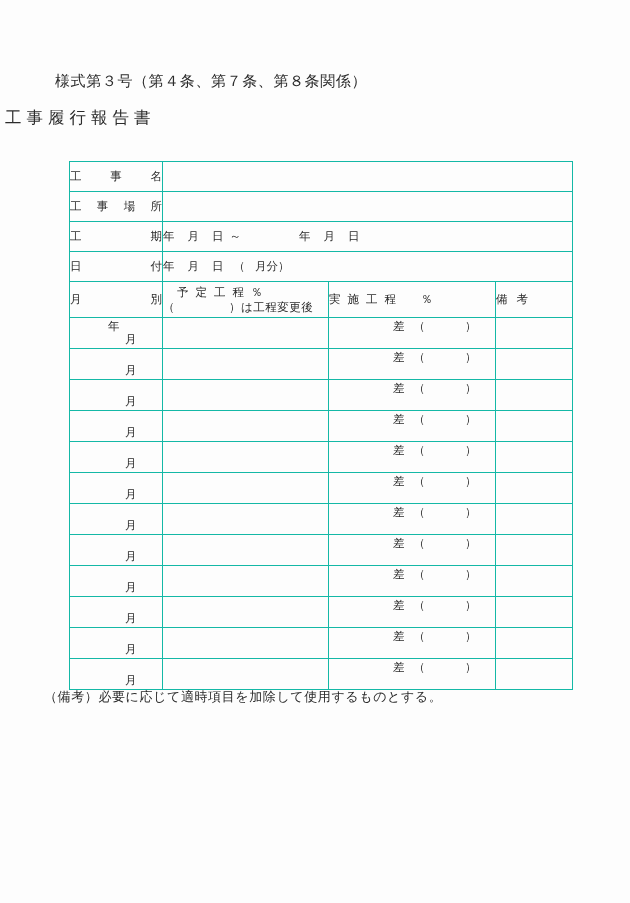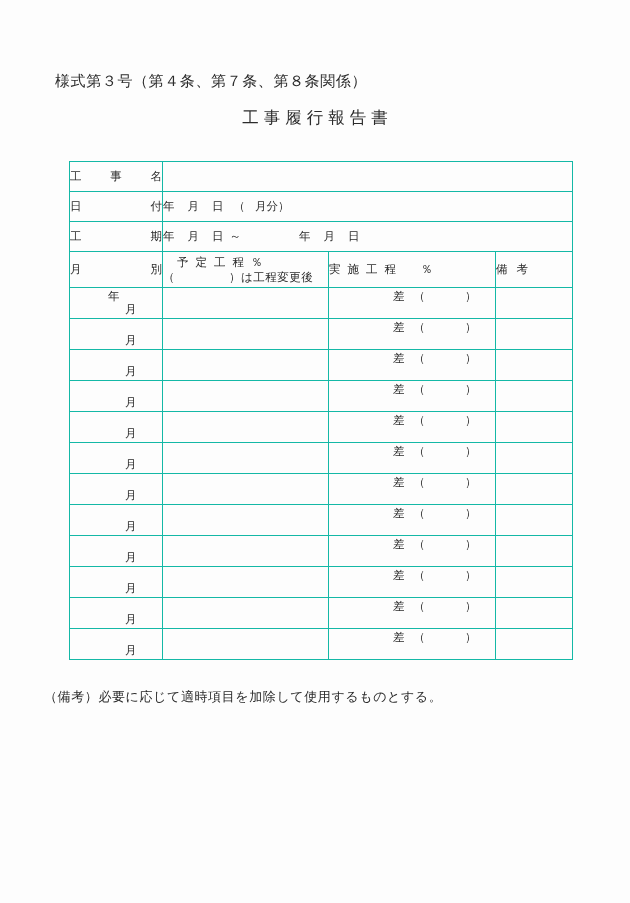--- a/index.html
+++ b/index.html
@@ -29,21 +29,20 @@
     top: 72px;
     font-size: 15px;
     letter-spacing: 0.6px;
     white-space: nowrap;
   }
   .doc-title {
     position: absolute;
     left: 0;
     right: 0;
     top: 107px;
-    text-align: center;
     font-size: 16.5px;
     letter-spacing: 5px;
     text-indent: 5px;
     white-space: nowrap;
   }
 
   
   .form-table {
     position: absolute;
     left: 69px;
@@ -204,39 +203,45 @@
     </colgroup>
     <tbody>
 
       <tr>
         <td class="lbl">
           <span>工事名</span>
         </td>
         <td colspan="3"></td>
       </tr>
 
+      <tr>
+        <td class="lbl">
+          <span>工事場所</span>
+        </td>
+        <td colspan="3"></td>
+      </tr>
+
+      <tr>
+        <td class="lbl">
+          <span>工期</span>
+        </td>
+        <td colspan="3" class="wide-val">
+          <span class="sp-l">年</span><span class="sp-l">月</span><span class="sp-m">日</span><span>～</span><span class="gap-wide"></span><span class="sp-l">年</span><span class="sp-l">月</span><span>日</span>
+        </td>
+      </tr>
 
       <tr>
         <td class="lbl">
           <span>日付</span>
         </td>
         <td colspan="3" class="wide-val">
           <span class="sp-l">年</span><span class="sp-l">月</span><span>日</span><span class="gap-mid"></span><span>（</span><span class="gap-mid"></span><span>月分）</span>
         </td>
       </tr>
 
-      <tr>
-        <td class="lbl">
-          <span>工期</span>
-        </td>
-        <td colspan="3" class="wide-val">
-          <span class="sp-l">年</span><span class="sp-l">月</span><span class="sp-m">日</span><span>～</span><span class="gap-wide"></span><span class="sp-l">年</span><span class="sp-l">月</span><span>日</span>
-        </td>
-      </tr>
-
       <tr class="hdr-row">
         <td class="hdr-label">
           <span>月別</span>
         </td>
         <td class="hdr-plan">
           <span class="l1"><span>予定工程</span><span>％</span></span>
           <span class="l2"><span class="par">（</span><span>）は工程変更後</span></span>
         </td>
         <td class="hdr-actual">
           <span class="txt">実施工程</span><span class="pct">％</span>

